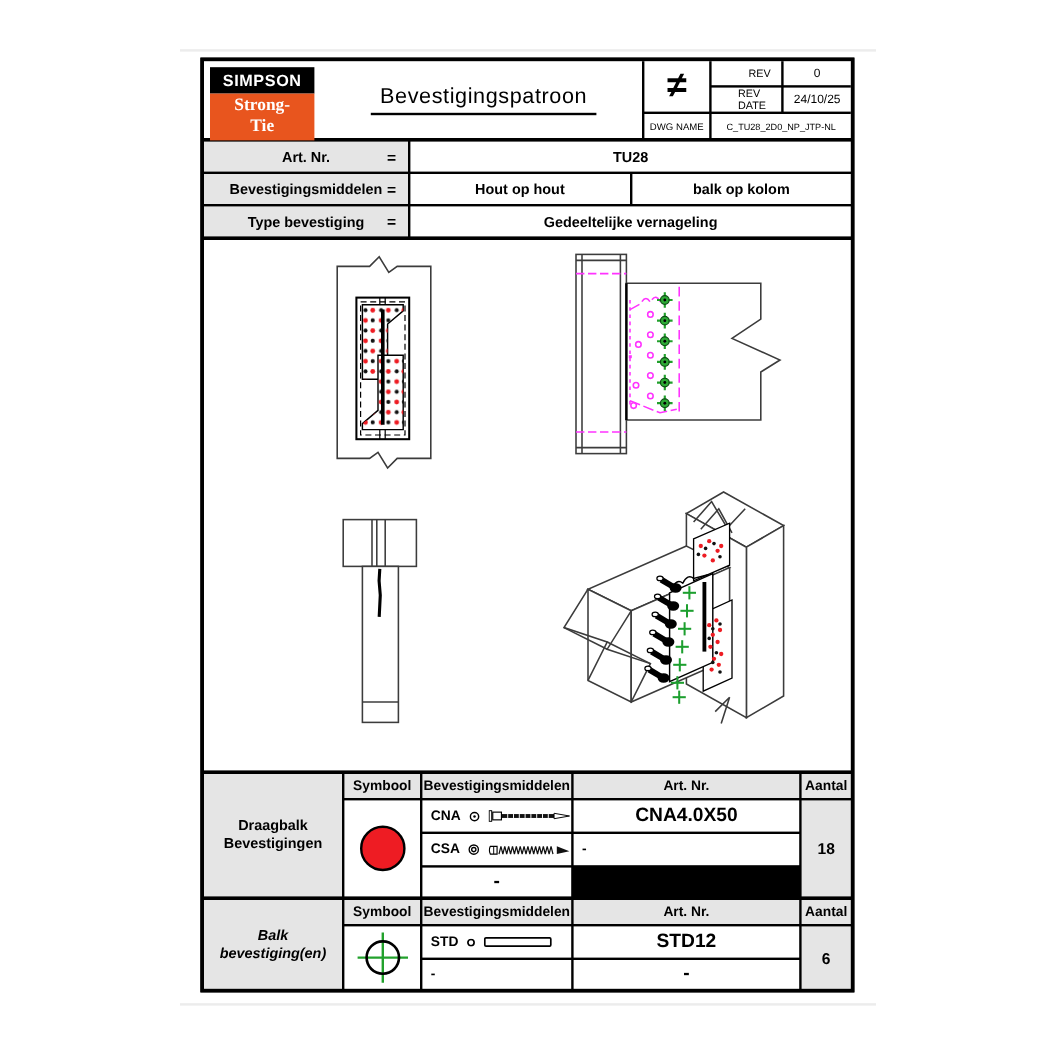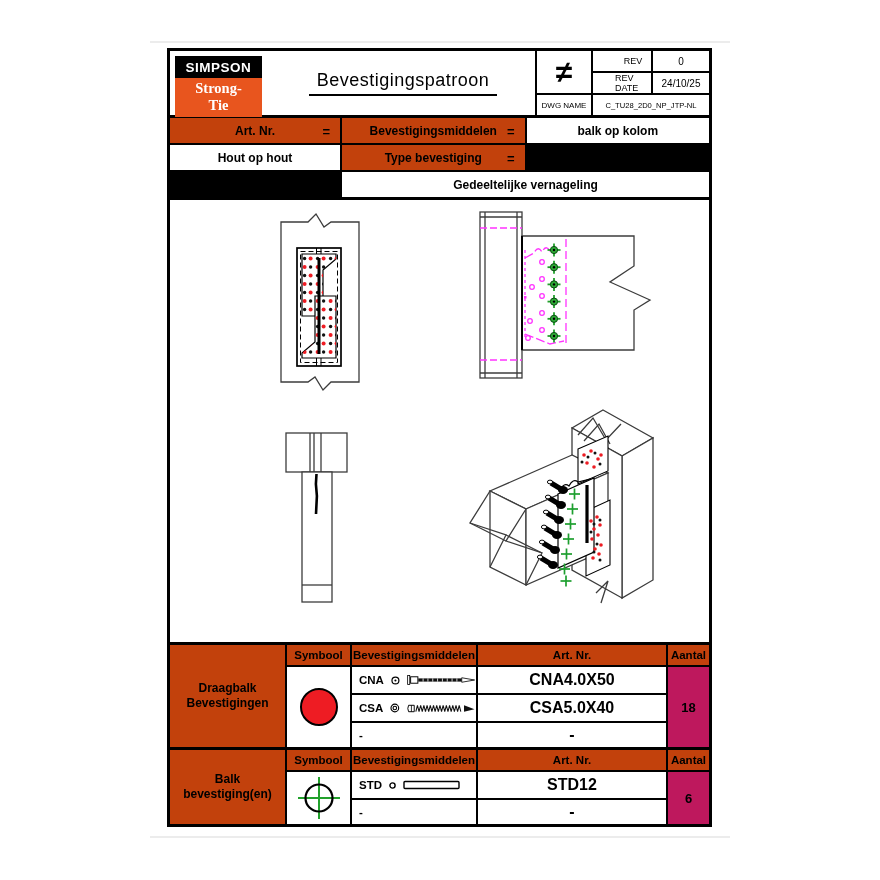--- a/index.html
+++ b/index.html
@@ -3,21 +3,21 @@
 <meta charset="utf-8">
 <style>
   html,body{margin:0;padding:0;background:#fff;}
   .stage{position:relative;width:880px;height:880px;background:#fff;overflow:hidden;
          font-family:"Liberation Sans",sans-serif;color:#000;}
   .page-edge{position:absolute;left:150px;width:580px;height:2px;background:#ececec;}
   
   .sheet{position:absolute;left:167px;top:48px;width:539px;height:773px;
          border:3px solid #000;background:#000;display:flex;flex-direction:column;gap:3px;}
   .cell{background:#fff;display:flex;align-items:center;justify-content:center;}
-  .gray{background:#c2410c;}
+  .gray{background:#e5e5e5;}
   
   .header{height:64px;background:#fff;display:flex;flex:none;}
   .logo-cell{width:96px;display:flex;align-items:flex-start;padding:5px 0 0 5px;}
   .logo{width:87px;}
   .logo-top{background:#000;color:#fff;font-weight:bold;font-size:13.5px;text-align:center;
             padding:4px 0 3px;letter-spacing:.5px;}
   .logo-bot{background:#e8551e;color:#fff;font-family:"Liberation Serif",serif;font-weight:bold;
             font-size:14.5px;text-align:center;padding:2px 16px 3px;}
   .title-cell{flex:1;display:flex;align-items:center;justify-content:center;}
   .sheet-title{font-size:18px;letter-spacing:.5px;border-bottom:2.5px solid #000;padding:0 8px 3px;}
@@ -37,26 +37,26 @@
   .span2{grid-column:2/4;}
   
   .drawing-area{flex:1;background:#fff;position:relative;}
   .drawing-area svg{position:absolute;}
   
   .fix-table{flex:none;display:grid;grid-template-columns:115px 63px 124px 188px 1fr;gap:2px;background:#000;}
   .t1{grid-template-rows:20px 26px 26px 24px;}
   .t2{grid-template-rows:20px 26px 24px;}
   .group-cell{font-weight:bold;font-size:12px;text-align:center;line-height:1.25;padding:0 10px;}
   .t1 .group-cell{grid-row:1/5;}
-  .t2 .group-cell{grid-row:1/4;}
+  .t2 .group-cell{grid-row:1/4;font-style:italic;}
   .col-h{font-weight:bold;font-size:11.5px;}
   .sym-cell{background:#fff;}
   .t1 .sym-cell{grid-row:2/5;}
   .t2 .sym-cell{grid-row:2/4;}
-  .qty-cell{font-weight:bold;font-size:13px;background:#be185d;}
+  .qty-cell{font-weight:bold;font-size:13px;background:#e5e5e5;}
   .t1 .qty-cell{grid-row:2/5;grid-column:5;}
   .t2 .qty-cell{grid-row:2/4;grid-column:5;}
   .fast-cell{justify-content:flex-start;padding-left:7px;gap:7px;font-weight:bold;font-size:11.5px;}
   .art-cell{font-weight:bold;font-size:16px;}
   .sym-red{width:34px;height:34px;border-radius:50%;background:#ee1c23;border:2.5px solid #000;}
   .tech{stroke:#3c3c3c;stroke-width:1.3;fill:none;}
   .techf{stroke:#3c3c3c;stroke-width:1.3;fill:#fff;}
 </style>
 </head>
 <body>
@@ -86,27 +86,28 @@
         <div class="cell dwg-label">DWG NAME</div>
         <div class="cell dwg-value">C_TU28_2D0_NP_JTP-NL</div>
       </div>
     </div>
 
     <div class="info-table">
       <div class="cell gray info-label">
         <span>Art. Nr.</span>
         <span class="info-eq">=</span>
       </div>
+      <div class="cell info-value span2">TU28</div>
 
       <div class="cell gray info-label">
         <span>Bevestigingsmiddelen</span>
         <span class="info-eq">=</span>
       </div>
+      <div class="cell info-value">Hout op hout</div>
       <div class="cell info-value">balk op kolom</div>
-      <div class="cell info-value">Hout op hout</div>
 
       <div class="cell gray info-label">
         <span>Type bevestiging</span>
         <span class="info-eq">=</span>
       </div>
       <div class="cell info-value span2">Gedeeltelijke vernageling</div>
     </div>
 
     <div class="drawing-area">
 
@@ -355,21 +356,20 @@
           <circle cx="6" cy="6" r="4.8" fill="none" stroke="#000" stroke-width="1.4"></circle>
           <circle cx="6" cy="6" r="2.2" fill="none" stroke="#000" stroke-width="1.4"></circle>
         </svg>
         <svg width="86" height="15" viewBox="0 0 86 15">
           <path d="M2,3.5 h7 v8 h-7 q-2,-4 0,-8 Z" fill="#fff" stroke="#000" stroke-width="1.2"></path>
           <line x1="5.5" y1="3.5" x2="5.5" y2="11.5" stroke="#000" stroke-width="1"></line>
           <path d="M11,11.5 l2,-8 2,8 2,-8 2,8 2,-8 2,8 2,-8 2,8 2,-8 2,8 2,-8 2,8 2,-8 2,8 2,-8 2,8 2,-8 2,8 2,-8 2,8 2,-8 2,8 2,-8 2,8 2,-8 2,8 2,-8 2,8" fill="none" stroke="#111" stroke-width="1.3"></path>
           <polygon points="71,3.5 84,8.5 71,11.5" fill="#111"></polygon>
         </svg>
       </div>
-      <div class="cell art-cell">CSA5.0X40</div>
 
       <div class="cell fast-cell">
         <span>-</span>
       </div>
       <div class="cell art-cell">-</div>
 
       <div class="cell qty-cell">18</div>
     </div>
 
     <div class="fix-table t2">

